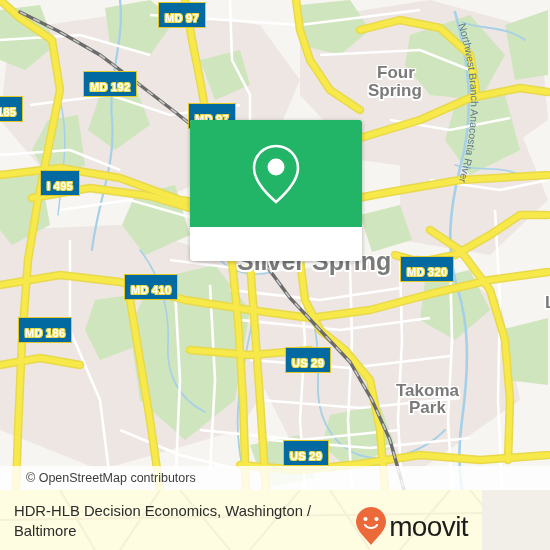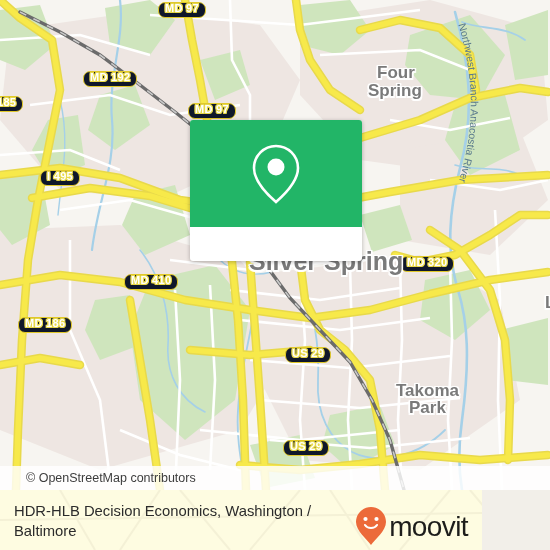--- a/index.html
+++ b/index.html
@@ -14,28 +14,28 @@
   #map-area {
     position:absolute; left:0; top:0; width:550px; height:490px;
     background:#f7f5f1;
     overflow:hidden;
   }
   #map-svg { position:absolute; left:0; top:0; }
 
   
   .shield {
     position:absolute;
-    background:#0f172a;
+    background:#0369a1;
     border:1px solid #e0c82a;
-    border-radius:7px;
+    border-radius:0;
     color:#ffffff;
     font-size:11px;
     font-weight:bold;
     letter-spacing:0.3px;
-    padding:0 6px 3px 6px;
+    padding:10px 6px 3px 6px;
     line-height:11px;
     white-space:nowrap;
     text-shadow:
       -1px -1px 0 #e8d94b, 1px -1px 0 #e8d94b,
       -1px  1px 0 #e8d94b, 1px  1px 0 #e8d94b,
        0px  1px 0 #e8d94b, 0px -1px 0 #e8d94b,
        1px  0px 0 #e8d94b, -1px 0px 0 #e8d94b;
   }
 
   
@@ -265,21 +265,21 @@
       <div class="shield" style="left: 124px; top: 274px;">MD 410</div>
       <div class="shield" style="left: 18px; top: 317px;">MD 186</div>
       <div class="shield" style="left: 400px; top: 256px;">MD 320</div>
       <div class="shield" style="left: 285px; top: 347px;">US 29</div>
       <div class="shield" style="left: 283px; top: 440px;">US 29</div>
     </div>
 
   <div id="place-layer">
       <div class="place place-md" style="left: 364px; top: 63px;">Four</div>
       <div class="place place-md" style="left: 355px; top: 81px;">Spring</div>
-      <div class="place place-lg" style="left: 236px; top: 248px;">Silver  Spring</div>
+      <div class="place place-lg" style="left: 224px; top: 248px;">Silver  Spring</div>
       <div class="place place-md" style="left: 383px; top: 381px;">Takoma</div>
       <div class="place place-md" style="left: 396px; top: 398px;">Park</div>
       <div class="place place-md" style="left: 532px; top: 293px;">L</div>
     </div>
 
   <div id="cta-card">
     <div id="cta-green">
       <svg width="52" height="62" viewBox="0 0 52 62">
         <path d="M26,3 C13.8,3 4,12.8 4,25 C4,38 18,52 26,59 C34,52 48,38 48,25 C48,12.8 38.2,3 26,3 Z" fill="none" stroke="#ffffff" stroke-width="2.6"></path>
         <circle cx="26" cy="24" r="8.5" fill="#ffffff"></circle>

